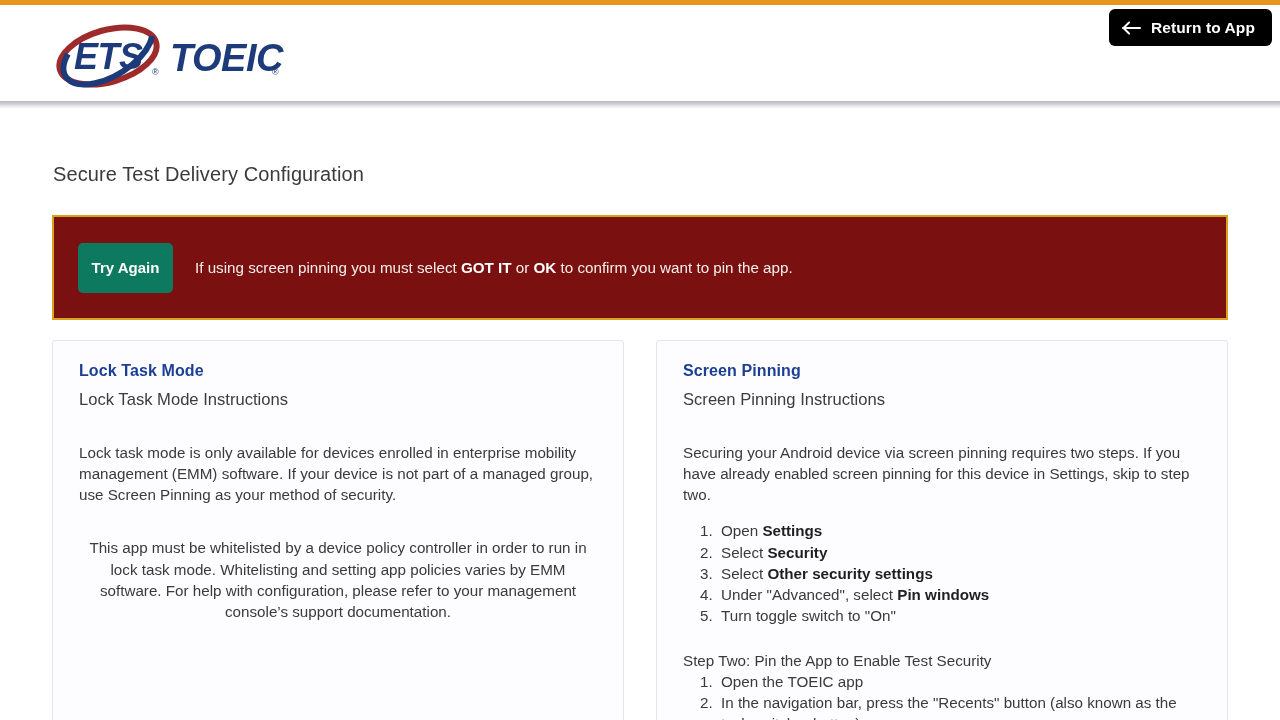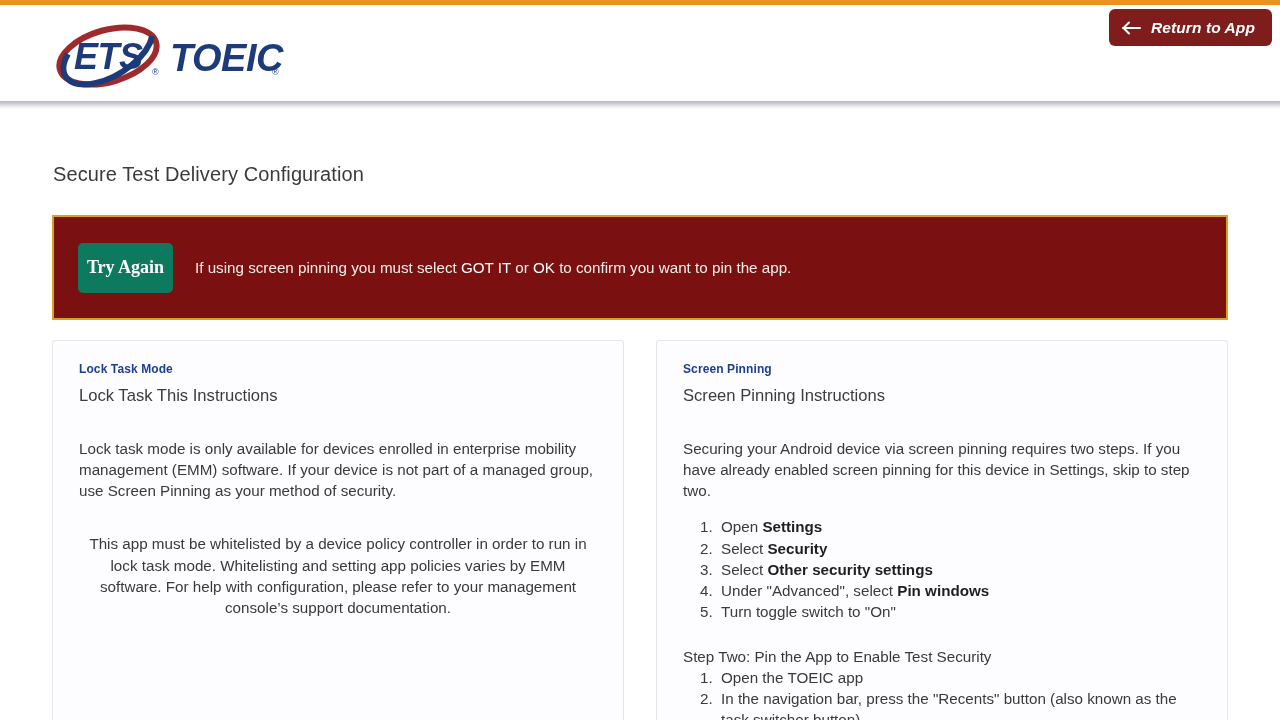--- a/index.html
+++ b/index.html
@@ -47,33 +47,32 @@
   }
   .logo svg { display: block; }
 
   
   .return-btn {
     position: absolute;
     right: 8px;
     top: 4px;
     height: 37px;
     padding: 0 17px 0 13px;
-    background: #7f1d1d;
+    background: #000000;
     color: #ffffff;
     border: none;
     border-radius: 6px;
     font-family: "Liberation Sans", sans-serif;
     font-size: 15.5px;
     font-weight: bold;
     display: flex;
     align-items: center;
     gap: 9px;
     cursor: pointer;
     letter-spacing: 0.1px;
-    font-style: italic;
   }
   .arrow-left-icon { display: block; }
 
   
   .content {
     position: absolute;
     top: 109px; left: 0;
     width: 1280px;
     height: 611px;
     background: #ffffff;
@@ -101,54 +100,54 @@
     align-items: center;
     padding-left: 24px;
   }
   .try-again-btn {
     background: #0d7a5f;
     color: #ffffff;
     border: none;
     border-radius: 5px;
     width: 95px;
     height: 50px;
-    font-family: Liberation Serif, serif;
-    font-size: 18px;
+    font-family: Liberation Sans, sans-serif;
+    font-size: 15px;
     font-weight: bold;
     cursor: pointer;
     flex: none;
   }
   .alert-text {
     margin-left: 22px;
     color: #f4eeea;
     font-size: 15.2px;
     line-height: 1.3;
   }
-  .alert-text b { font-weight: normal; color: #ffffff; }
+  .alert-text b { font-weight: bold; color: #ffffff; }
 
   
   .cards {
     position: absolute;
     left: 52px;
     top: 231px;
     width: 1176px;
     display: flex;
     gap: 32px;
   }
   .card {
     width: 586px;
     background: #fdfdff;
     border: 1px solid #e4e4ea;
     border-radius: 3px;
     padding: 21px 26px 26px 26px;
     min-height: 382px;
   }
   .card-title {
     color: #1c3f94;
-    font-size: 12px;
+    font-size: 16px;
     font-weight: bold;
     margin-bottom: 10px;
     letter-spacing: 0.1px;
   }
   .card-subtitle {
     color: #3c3c3c;
     font-size: 16.6px;
     font-weight: normal;
     margin-bottom: 11px;
   }
@@ -222,21 +221,21 @@
     <button class="try-again-btn">Try Again</button>
     <div class="alert-text">
       <span>If using screen pinning you must select </span><b>GOT IT</b><span> or </span><b>OK</b><span> to confirm you want to pin the app.</span>
     </div>
   </div>
 
   <div class="cards">
 
     <div class="card">
       <div class="card-title">Lock Task Mode</div>
-      <div class="card-subtitle">Lock Task This Instructions</div>
+      <div class="card-subtitle">Lock Task Mode Instructions</div>
       <p>Lock task mode is only available for devices enrolled in enterprise mobility management (EMM) software. If your device is not part of a managed group, use Screen Pinning as your method of security.</p>
       <p>This app must be whitelisted by a device policy controller in order to run in lock task mode. Whitelisting and setting app policies varies by EMM software. For help with configuration, please refer to your management console’s support documentation.</p>
     </div>
 
     <div class="card">
       <div class="card-title">Screen Pinning</div>
       <div class="card-subtitle">Screen Pinning Instructions</div>
       <p>Securing your Android device via screen pinning requires two steps. If you have already enabled screen pinning for this device in Settings, skip to step two.</p>
 
       <ol class="steps">

